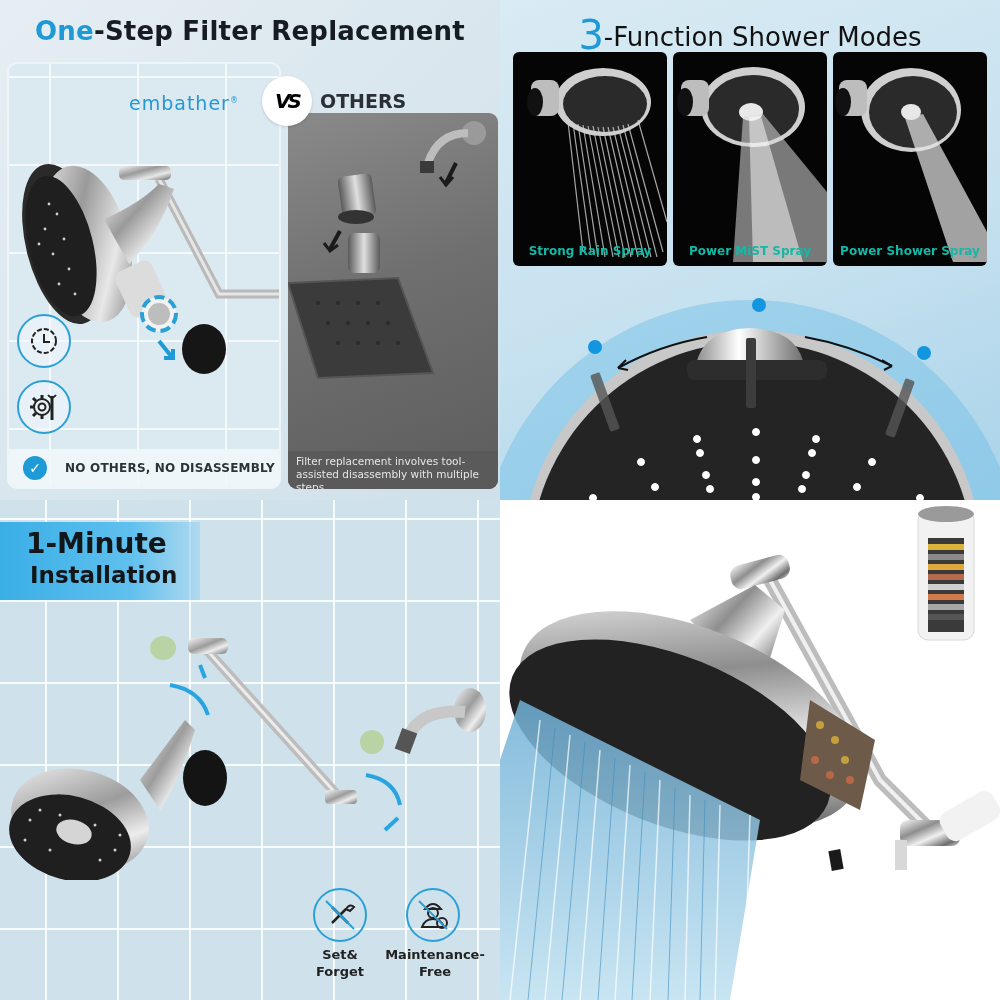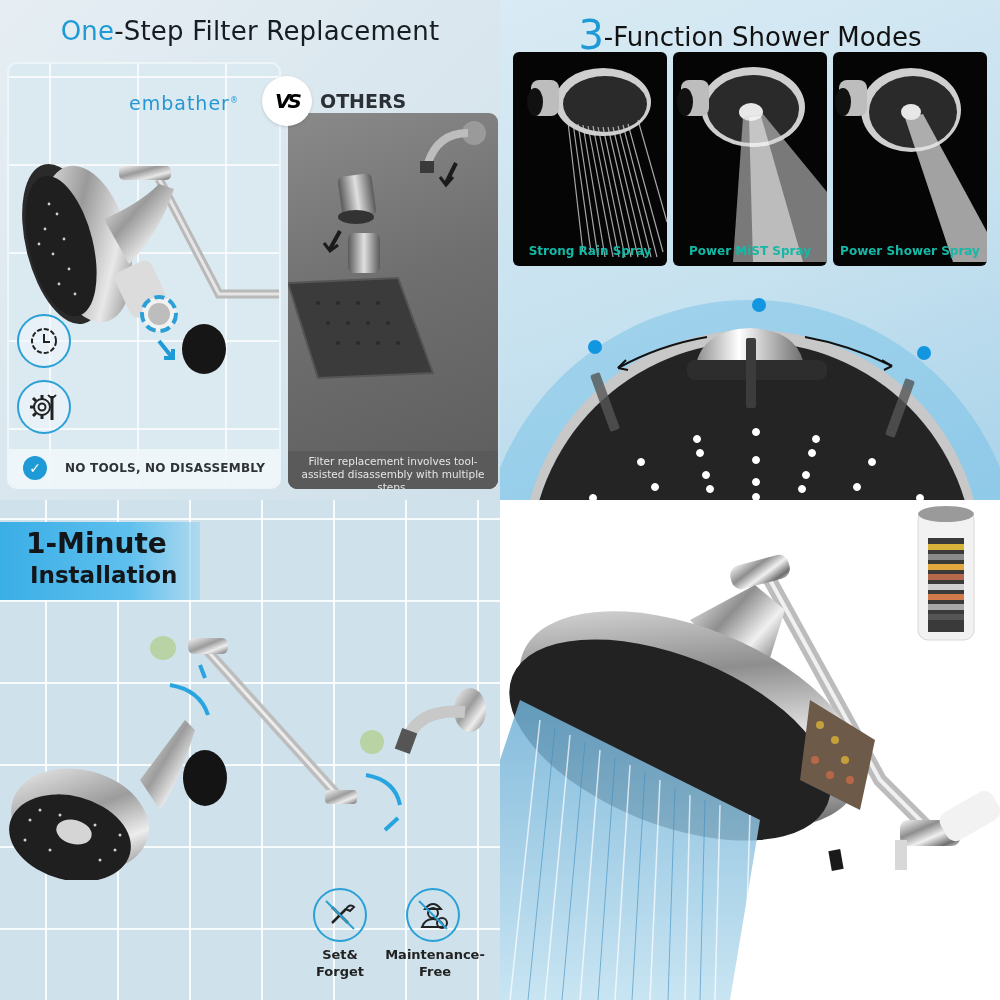--- a/index.html
+++ b/index.html
@@ -7,39 +7,39 @@
   body { font-family: "DejaVu Sans", sans-serif; position: relative; }
 
   .quad { position: absolute; width: 500px; height: 500px; overflow: hidden; }
   #q1 { left: 0; top: 0; background: linear-gradient(135deg, #e6eef3 0%, #dce8ef 40%, #cfe0ea 100%); }
   #q2 { left: 500px; top: 0; background: linear-gradient(160deg, #d9ebf4 0%, #c6e1ef 55%, #a9d3ea 100%); }
   #q3 { left: 0; top: 500px; background: #cfe2ec; }
   #q4 { left: 500px; top: 500px; background: #ffffff; }
 
   
   .q1-title { position: absolute; top: 16px; left: 0; width: 500px; text-align: center;
-    font-size: 26px; font-weight: normal; color: #161c22; letter-spacing: 0.2px; }
+    font-size: 26px; font-weight: bold; color: #161c22; letter-spacing: 0.2px; }
   .q1-title .accent { color: #1e9ad6; }
   .left-card { position: absolute; left: 7px; top: 62px; width: 274px; height: 427px;
     border-radius: 10px; background: #dbe9f1; border: 2px solid #eef5f9; overflow: hidden; }
   .tile-grid { position: absolute; inset: 0;
     background-image:
       linear-gradient(to right, rgba(255,255,255,0.75) 2px, transparent 2px),
       linear-gradient(to bottom, rgba(255,255,255,0.75) 2px, transparent 2px);
     background-size: 88px 88px; background-position: 40px 12px; }
   .brand { position: absolute; left: 120px; top: 28px; font-size: 19px; color: #2597d4;
     font-family: "DejaVu Sans", sans-serif; letter-spacing: 1px; font-weight: normal; }
   .brand sup { font-size: 8px; color: #2597d4; }
   .vs-badge { position: absolute; left: 262px; top: 76px; width: 50px; height: 50px; border-radius: 50%;
     background: #ffffff; display: flex; align-items: center; justify-content: center;
     font-size: 20px; font-weight: bold; color: #000000; letter-spacing: -3px; font-style: italic; z-index: 5;
     box-shadow: 0 1px 3px rgba(0,0,0,0.15); }
   .others-label { position: absolute; left: 320px; top: 90px; font-size: 19px; font-weight: bold; color: #2b3036; }
   .right-card { position: absolute; left: 288px; top: 113px; width: 210px; height: 376px; border-radius: 9px;
-    background: linear-gradient(160deg, #8a8a8a 0%, #6f6f6f 45%, #5d5d5d 100%); overflow: hidden; text-align: center; }
+    background: linear-gradient(160deg, #8a8a8a 0%, #6f6f6f 45%, #5d5d5d 100%); overflow: hidden; }
   .right-card .caption-bar { position: absolute; left: 0; bottom: 0; width: 100%; height: 38px;
     background: #5a5a5a; padding: 4px 8px; font-size: 10.5px; line-height: 13px; color: #e6e6e6; }
   .left-card .caption-bar { position: absolute; left: 0; bottom: 0; width: 100%; height: 38px;
     background: rgba(240,246,250,0.92); display: flex; align-items: center; padding-left: 14px; }
   .check-icon { width: 24px; height: 24px; border-radius: 50%; background: #1e9ad6; display: flex;
     align-items: center; justify-content: center; color: #fff; font-size: 14px; font-weight: bold; }
   .caption-text-left { margin-left: 18px; font-size: 12px; font-weight: bold; color: #2e3338; letter-spacing: 0.2px; }
   .feature-circle { position: absolute; left: 8px; width: 54px; height: 54px; border-radius: 50%;
     border: 2px solid #2aa0d6; background: rgba(240,247,251,0.6); display: flex; align-items: center; justify-content: center; }
   .svg-abs { position: absolute; }
@@ -145,21 +145,21 @@
             <line x1="6" y1="8" x2="9" y2="11"></line>
           <line x1="6" y1="26" x2="9" y2="23"></line>
         </g>
         <path d="M25 6 V30" stroke="#222" stroke-width="3"></path>
         <path d="M21 5 Q25 10 29 5" stroke="#222" stroke-width="2" fill="none"></path>
       </svg>
     </div>
 
     <div class="caption-bar">
       <div class="check-icon">✓</div>
-      <span class="caption-text-left">NO TOOLS, NO DISASSEMBLY</span>
+      <span class="caption-text-left">NO OTHERS, NO DISASSEMBLY</span>
     </div>
   </div>
 
   <div class="vs-badge">VS</div>
   <div class="others-label">OTHERS</div>
 
   <div class="right-card">
     <svg class="svg-abs" style="left:0;top:0" width="210" height="340" viewBox="0 0 210 340">
       <defs>
         <linearGradient id="chrome2" x1="0" y1="0" x2="1" y2="0">

